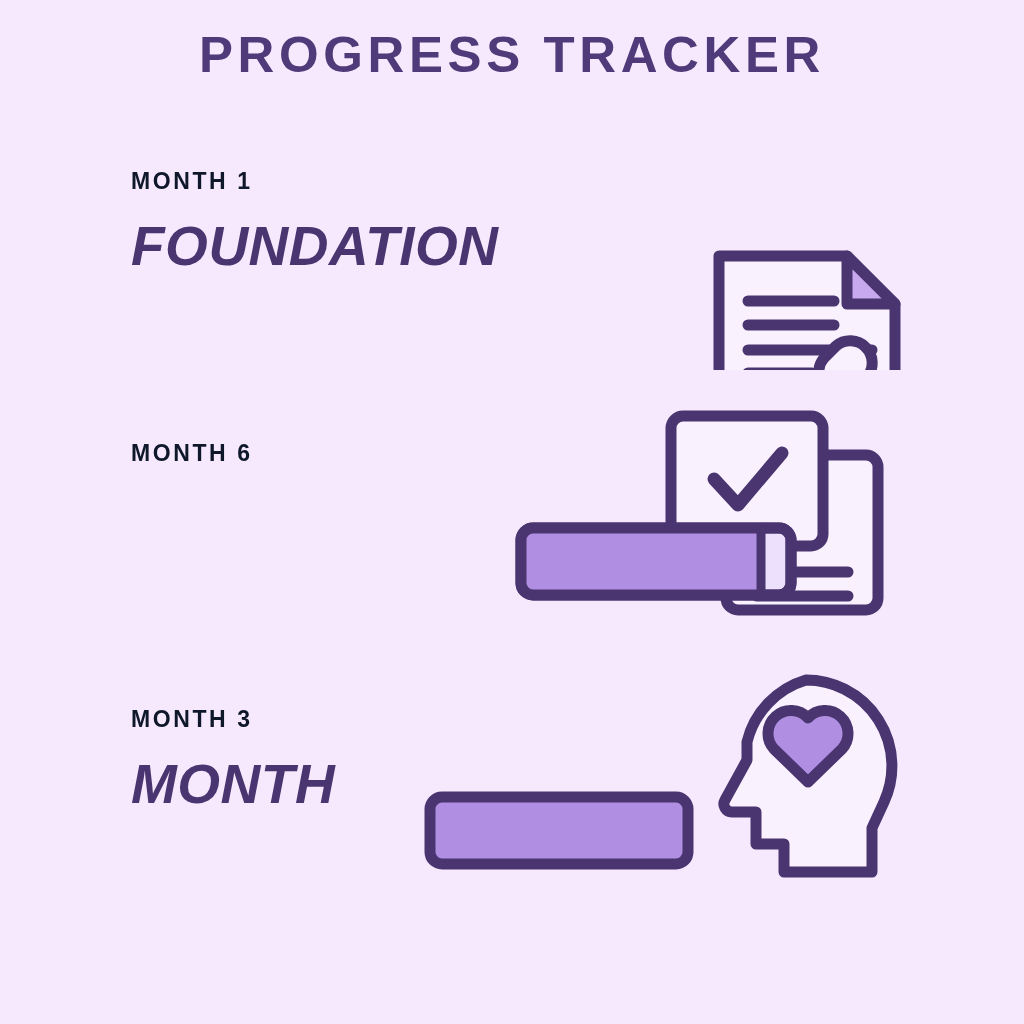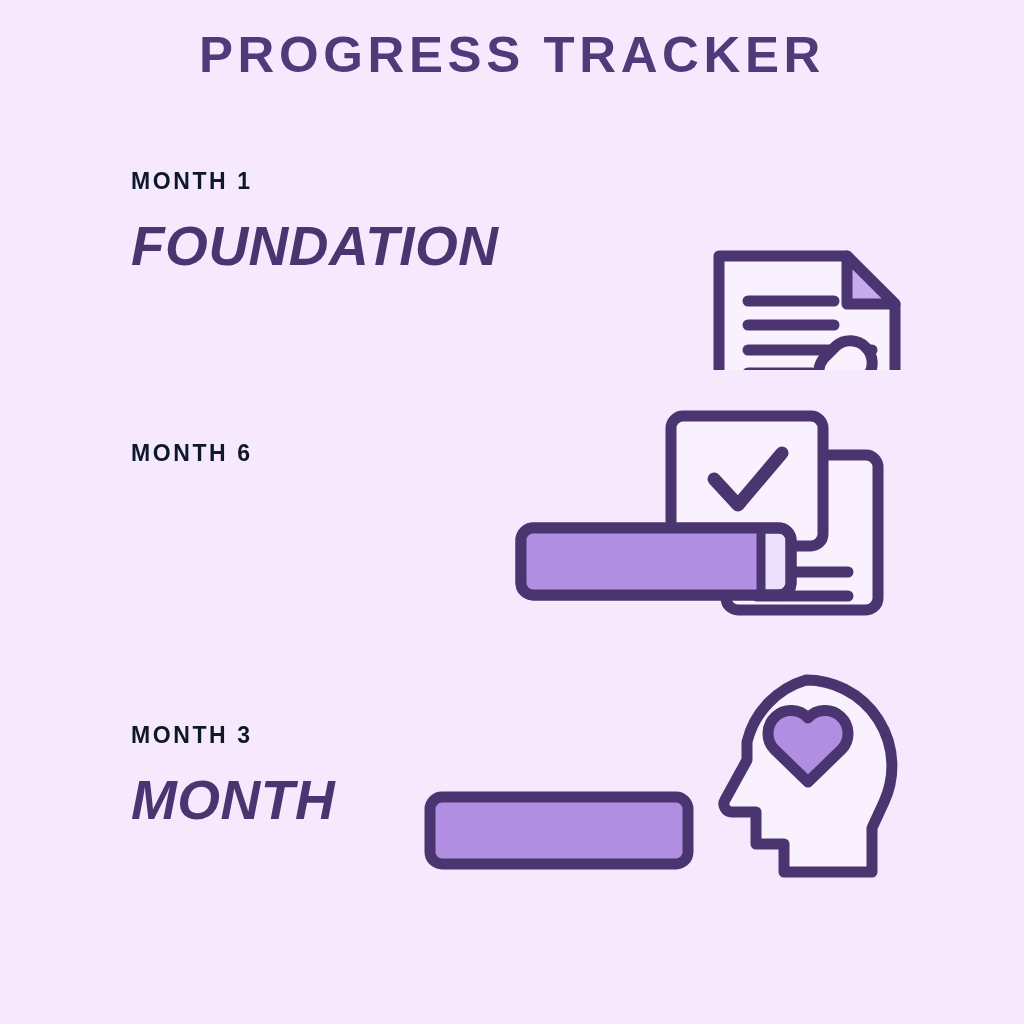--- a/index.html
+++ b/index.html
@@ -46,21 +46,21 @@
   #row-1 { top: 400px; height: 235px; }
   #row-2 { top: 660px; height: 240px; }
 
   .row-text {
     position: absolute;
     left: 131px;
     top: 0;
   }
   #row-0 .row-text { top: 50px; }
   #row-1 .row-text { top: 42px; }
-  #row-2 .row-text { top: 64px; }
+  #row-2 .row-text { top: 48px; }
 
   .month-label {
     font-size: 23px;
     font-weight: bold;
     letter-spacing: 2.6px;
     color: #0f172a;
     line-height: 1;
     margin: 0 0 26px 0;
     white-space: nowrap;
   }

